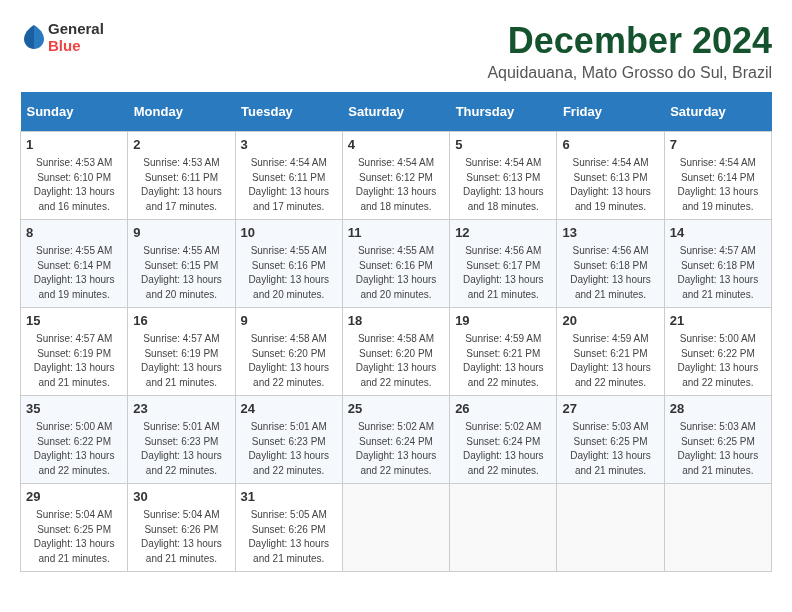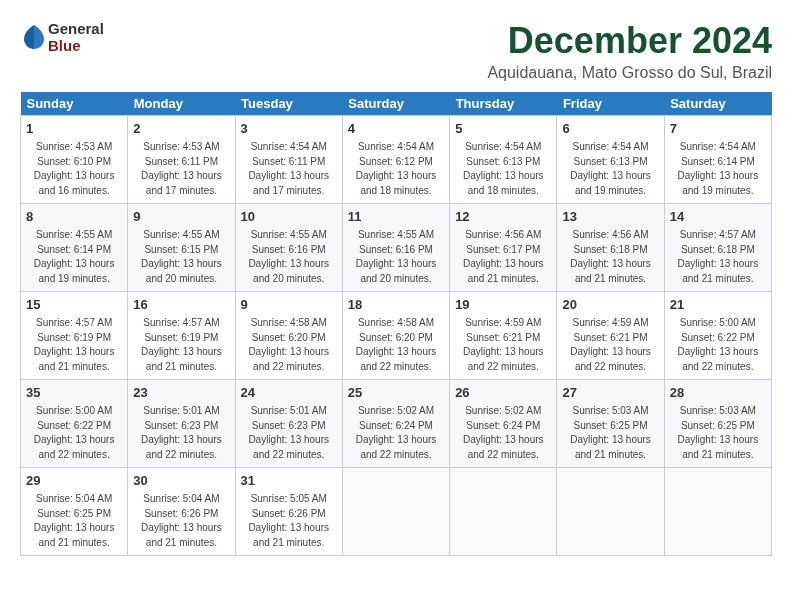--- a/index.html
+++ b/index.html
@@ -38,21 +38,21 @@
       margin-top: 2px;
     }
     .calendar-table {
       width: 100%;
       border-collapse: collapse;
       font-size: 11px;
     }
     .calendar-table th {
       background-color: #2a7abf;
       color: #fff;
-      padding: 4px 6px;
+      padding: 12px 6px;
       text-align: left;
       font-size: 13px;
       font-weight: bold;
     }
     .calendar-table td {
       border: 1px solid #ccc;
       vertical-align: top;
       padding: 4px 5px;
       height: 88px;
       width: calc(100% / 7);
@@ -87,21 +87,21 @@
 <div class="header-section">
   <div class="logo">
     <svg class="logo-icon" viewBox="0 0 28 28" xmlns="http://www.w3.org/2000/svg">
       <rect x="0" y="0" width="28" height="28" fill="none"></rect>
       <path d="M14 4 L22 8 L22 18 L14 24 L6 18 L6 8 Z" fill="#2a7abf" opacity="0.3"></path>
       <path d="M14 2 C14 2 24 8 24 16 C24 22 19 26 14 26" fill="#2a7abf"></path>
       <path d="M14 2 C14 2 4 8 4 16 C4 22 9 26 14 26" fill="#1a5f9f"></path>
     </svg>
     <div>
       <div style="font-size:15px;font-weight:bold;color:#333;">General</div>
-      <div style="font-size:15px;font-weight:bold;color:#7f1d1d;">Blue</div>
+      <div style="font-size:15px;font-weight:bold;color:#ef4444;">Blue</div>
     </div>
   </div>
   <div class="title-block">
     <div class="month-title">December 2024</div>
     <div class="location-title">Aquidauana, Mato Grosso do Sul, Brazil</div>
   </div>
 </div>
 
 <table class="calendar-table">
   <thead>

